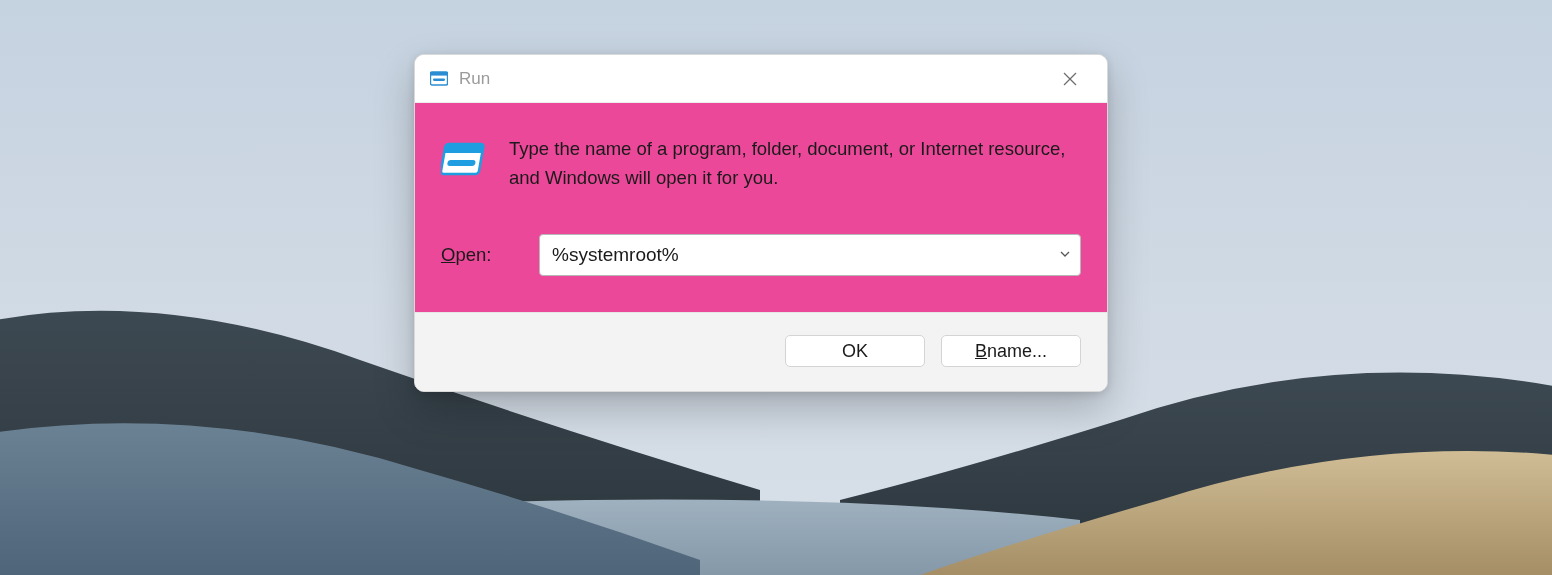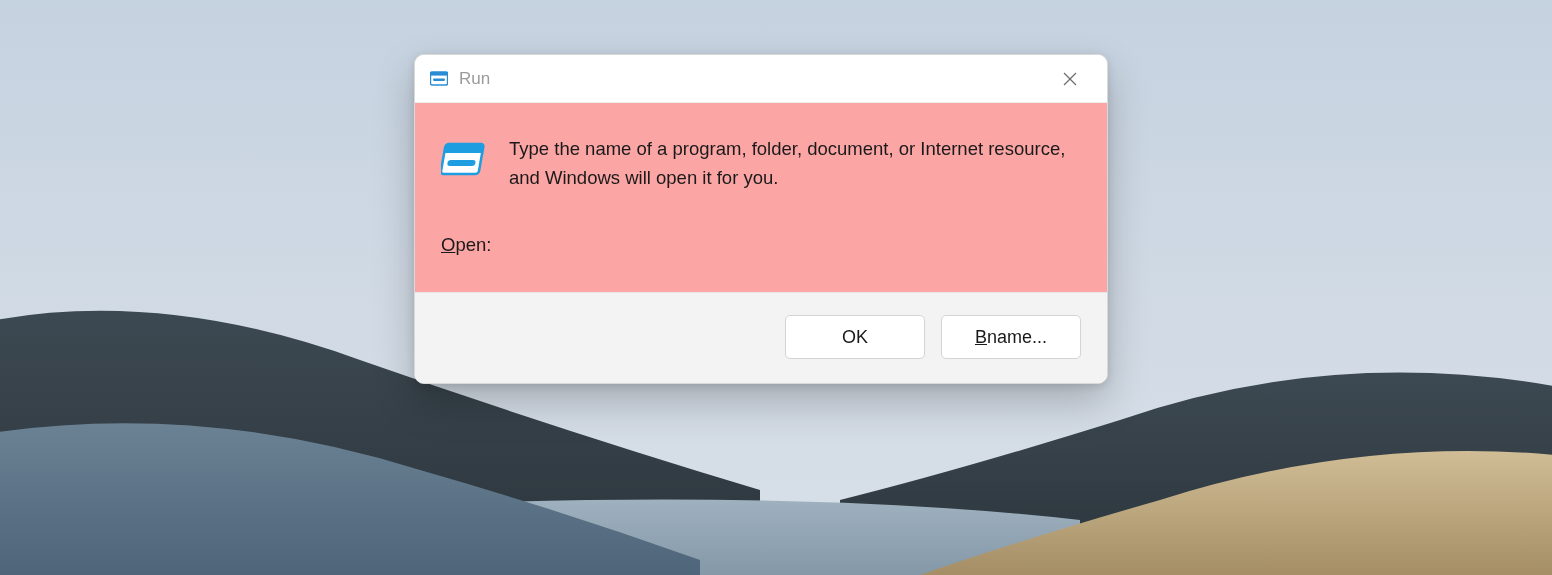--- a/index.html
+++ b/index.html
@@ -53,21 +53,21 @@
     width: 46px; height: 46px;
     display: inline-flex; align-items: center; justify-content: center;
     color: #6e6e6e;
     font-size: 16px;
     border-radius: 4px;
     cursor: default;
   }
 
   .body-area {
     padding: 32px 26px 36px 26px;
-    background: #fca5a5;
+    background: #ec4899;
   }
   .desc-row { display: flex; gap: 22px; align-items: flex-start; }
   .app-icon { width: 46px; height: 46px; flex: 0 0 46px; margin-top: 2px; }
   .desc-text {
     color: #1a1a1a;
     font-size: 18.5px;
     line-height: 1.55;
     max-width: 560px;
   }
 
@@ -110,21 +110,21 @@
   .button-area {
     background: #f3f3f3;
     border-top: 1px solid #e6e6e6;
     padding: 22px 26px 24px 26px;
     display: flex;
     justify-content: flex-end;
     gap: 16px;
   }
   .btn {
     min-width: 140px;
-    height: 44px;
+    height: 32px;
     background: #ffffff;
     border: 1px solid #d4d4d4;
     border-radius: 5px;
     font-size: 18px;
     font-family: inherit;
     color: #1a1a1a;
     display: inline-flex;
     align-items: center;
     justify-content: center;
     cursor: default;
@@ -202,20 +202,28 @@
           <rect x="6" y="7" width="38" height="9" fill="#1e9de0"></rect>
           <rect x="11" y="23" width="28" height="6" rx="3" fill="#1e9de0"></rect>
           </g>
         </svg>
       </span>
       <div class="desc-text">Type the name of a program, folder, document, or Internet resource, and Windows will open it for you.</div>
     </div>
 
     <div class="open-row">
       <div class="open-label"><span class="ul">O</span><span>pen:</span></div>
+      <div class="combo">
+        <input type="text" value="%systemroot%" style="">
+        <span class="chev">
+          <svg width="12" height="12" viewBox="0 0 12 12">
+              <polyline points="2,4 6,8 10,4" fill="none" stroke="#555" stroke-width="1.3"></polyline>
+            </svg>
+        </span>
+      </div>
     </div>
   </div>
 
   <div class="button-area">
     <button class="btn">
         <span>OK</span>
       </button>
     <button class="btn">
         <span class="ul">B</span>
         <span>name...</span>

